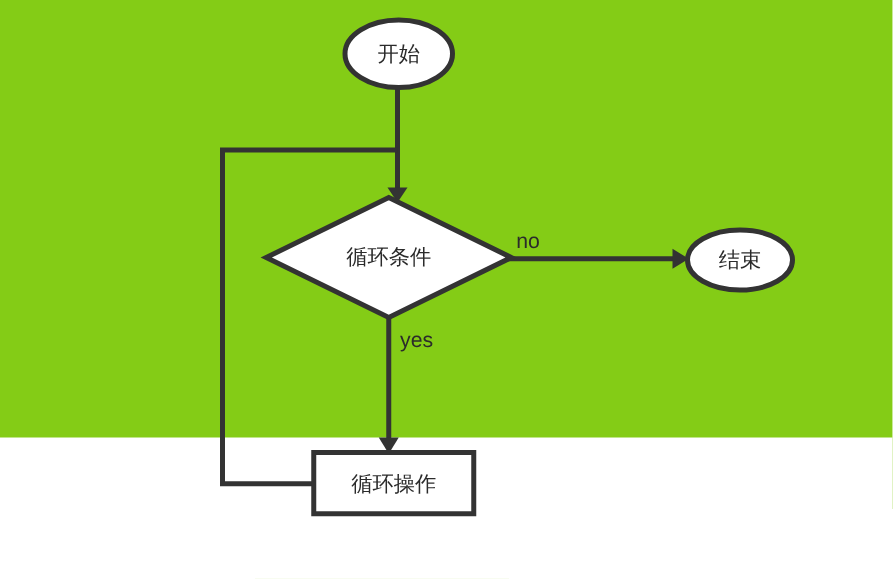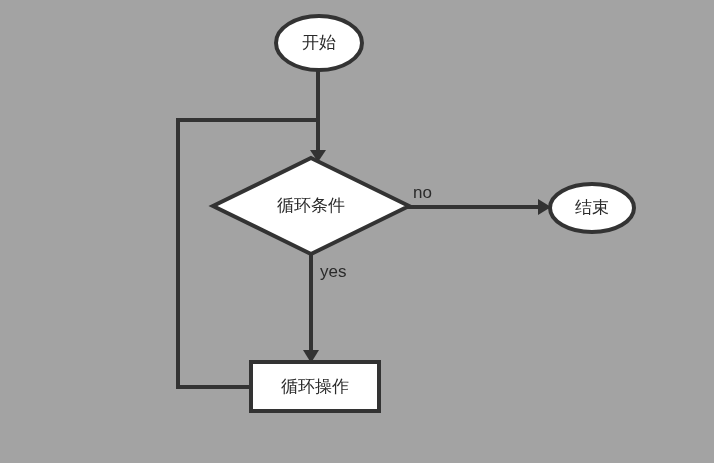--- a/index.html
+++ b/index.html
@@ -9,22 +9,22 @@
   }
   body {
     width: 714px;
     height: 463px;
     font-family: "Liberation Sans", sans-serif;
     overflow: hidden;
   }
   #flowchart-canvas {
     position: relative;
     width: 714px;
-    height: 463px;
-    background: #a3a3a3;
+    height: 350px;
+    background: #84cc16;
   }
   #flow-svg {
     position: absolute;
     top: 0;
     left: 0;
     width: 714px;
     height: 463px;
     display: block;
   }
   .node-shape {

